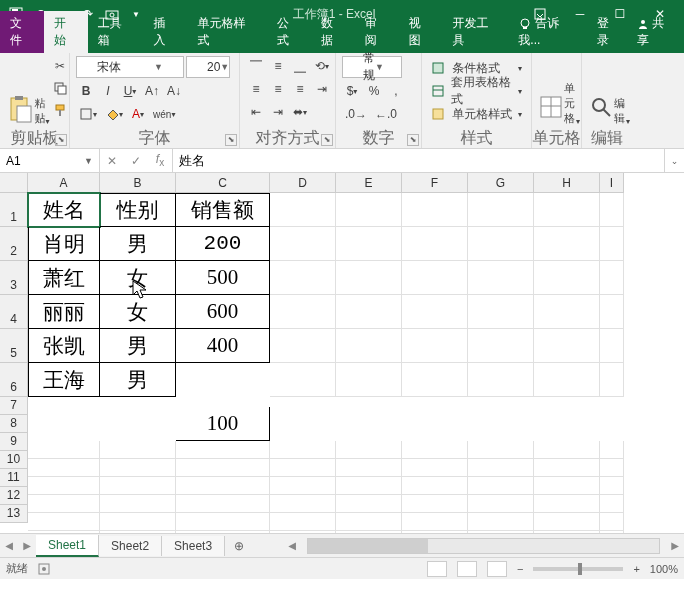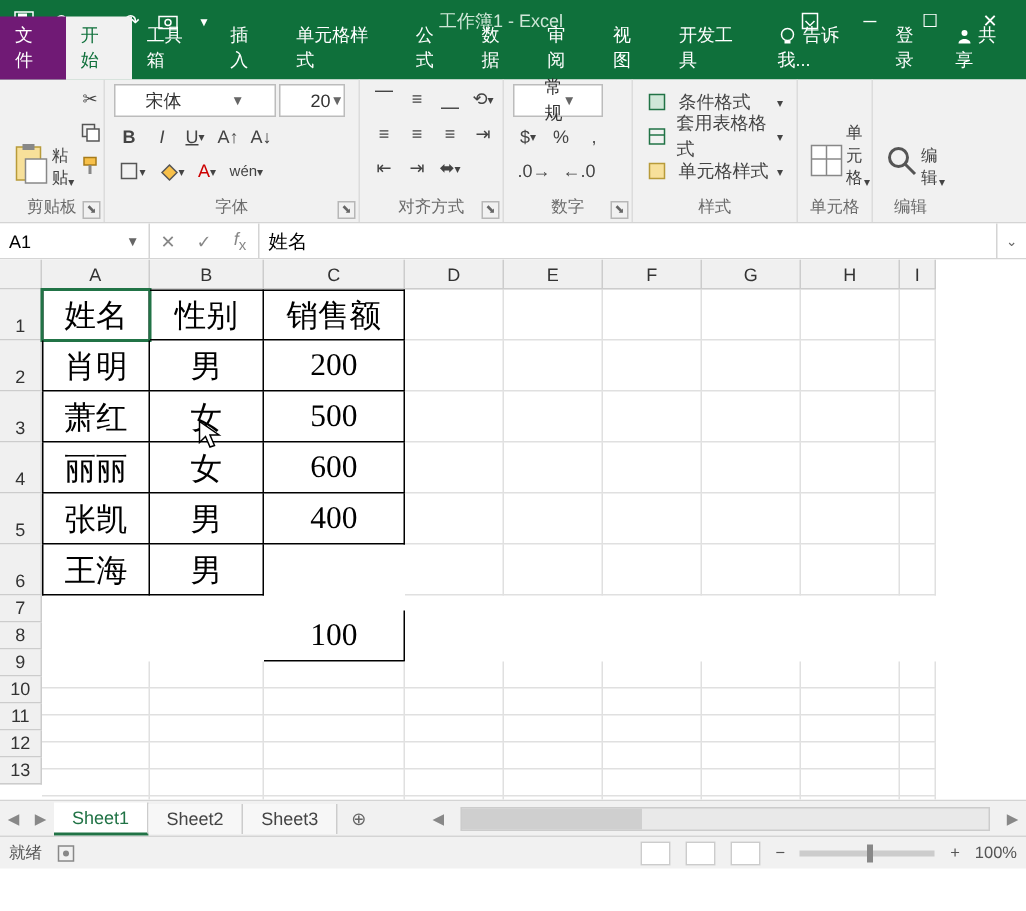--- a/index.html
+++ b/index.html
@@ -10,21 +10,21 @@
 .titlebar .winbtn{width:40px;height:28px;display:flex;align-items:center;justify-content:center;color:#fff}
 .ribbon-tabs{height:25px;background:#0f703b;display:flex;align-items:flex-end;color:#fff}
 .ribbon-tabs .tab{padding:4px 10px;font-size:12px;cursor:pointer}
 .ribbon-tabs .tab.active{background:#f1f1f1;color:#0f703b}
 .ribbon-tabs .tab.file{background:#701a75}
 .ribbon-tabs .spacer{flex:1}
 .ribbon-tabs .right{padding:4px 8px;font-size:12px}
 .ribbon-tabs .lamp{width:14px;height:14px;display:inline-block;vertical-align:middle;margin-right:3px}
 .ribbon{height:96px;background:#f1f1f1;border-bottom:1px solid #d4d4d4;display:flex}
 .group{border-right:1px solid #dcdcdc;padding:3px 6px 0;display:flex;flex-direction:column;position:relative}
-.group-label{font-size:11px;color:#6b6b6b;text-align:center;height:16px;line-height:16px;position:absolute;bottom:2px;left:0;right:0}
+.group-label{font-size:16px;color:#6b6b6b;text-align:center;height:16px;line-height:16px;position:absolute;bottom:2px;left:0;right:0}
 .group .body{flex:1;display:flex}
 .vstack{display:flex;flex-direction:column;justify-content:flex-start;gap:2px}
 .bigbtn{display:flex;flex-direction:row;align-items:flex-end;justify-content:center;width:42px;height:70px;font-size:11px;color:#444}
 .bigbtn .ico{width:30px;height:30px;margin-bottom:2px}
 .smbtn{height:20px;min-width:20px;display:flex;align-items:center;justify-content:center;padding:0 3px;font-size:12px;color:#444}
 .row{display:flex;align-items:center;gap:2px}
 .combo{height:22px;border:1px solid #bcbcbc;background:#fff;display:flex;align-items:center;padding:0 20px;font-size:12px;color:#333}
 .combo .dd{margin-left:auto;color:#666;font-size:9px}
 .launcher{position:absolute;right:2px;bottom:2px;width:12px;height:12px;border:1px solid #b7b7b7;font-size:8px;text-align:center;line-height:10px;color:#666}
 .name-fx{height:24px;border-bottom:1px solid #d4d4d4;display:flex;align-items:stretch;background:#fff}
@@ -346,21 +346,21 @@
         <div class="cell" style="width: 66px; height: 34px;"></div>
         <div class="cell" style="width: 66px; height: 34px;"></div>
         <div class="cell" style="width: 66px; height: 34px;"></div>
         <div class="cell" style="width: 66px; height: 34px;"></div>
         <div class="cell" style="width: 66px; height: 34px;"></div>
         <div class="cell" style="width: 24px; height: 34px;"></div>
       </div>
       <div class="cellrow">
         <div class="cell tbl" style="width: 72px; height: 34px; border-right: 1.5px solid rgb(0, 0, 0); border-bottom: 1.5px solid rgb(0, 0, 0); border-left: 1.5px solid rgb(0, 0, 0);">肖明</div>
         <div class="cell tbl" style="width: 76px; height: 34px; border-right: 1.5px solid rgb(0, 0, 0); border-bottom: 1.5px solid rgb(0, 0, 0);">男</div>
-        <div class="cell tbl" style="width: 94px; height: 34px; border-right: 1.5px solid rgb(0, 0, 0); border-bottom: 1.5px solid rgb(0, 0, 0);">200</div>
+        <div class="cell tbl" style="width: 94px; height: 34px; border-right: 1.5px solid rgb(0, 0, 0); border-bottom: 1.5px solid rgb(0, 0, 0); font-family: Liberation Mono, monospace;">200</div>
         <div class="cell" style="width: 66px; height: 34px;"></div>
         <div class="cell" style="width: 66px; height: 34px;"></div>
         <div class="cell" style="width: 66px; height: 34px;"></div>
         <div class="cell" style="width: 66px; height: 34px;"></div>
         <div class="cell" style="width: 66px; height: 34px;"></div>
         <div class="cell" style="width: 24px; height: 34px;"></div>
       </div>
       <div class="cellrow">
         <div class="cell tbl" style="width: 72px; height: 34px; border-right: 1.5px solid rgb(0, 0, 0); border-bottom: 1.5px solid rgb(0, 0, 0); border-left: 1.5px solid rgb(0, 0, 0);">萧红</div>
         <div class="cell tbl" style="width: 76px; height: 34px; border-right: 1.5px solid rgb(0, 0, 0); border-bottom: 1.5px solid rgb(0, 0, 0);">女</div>

